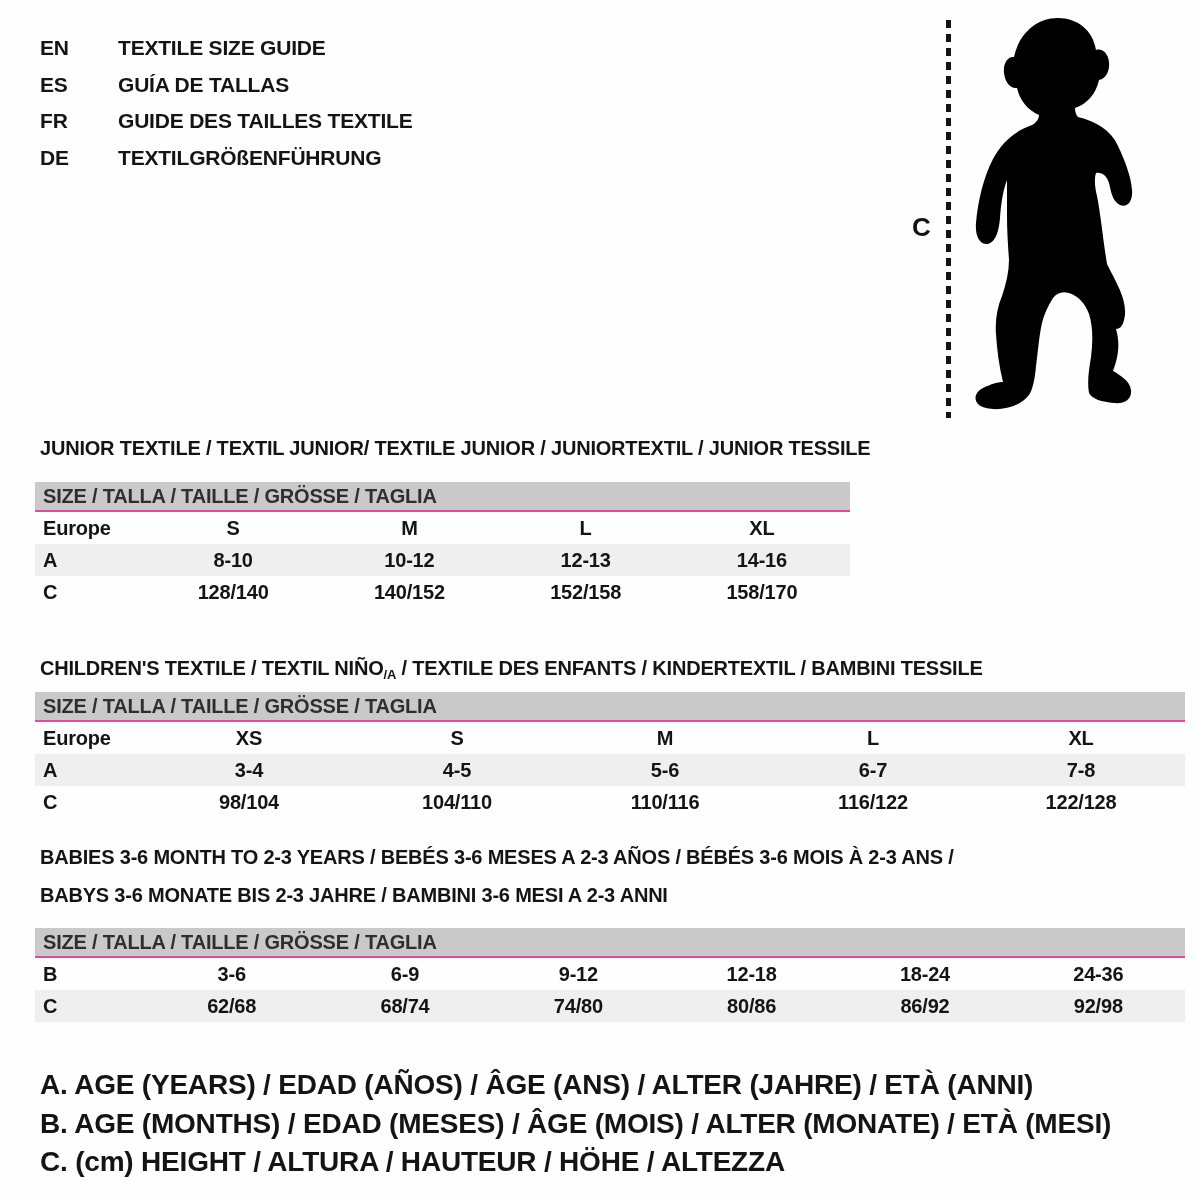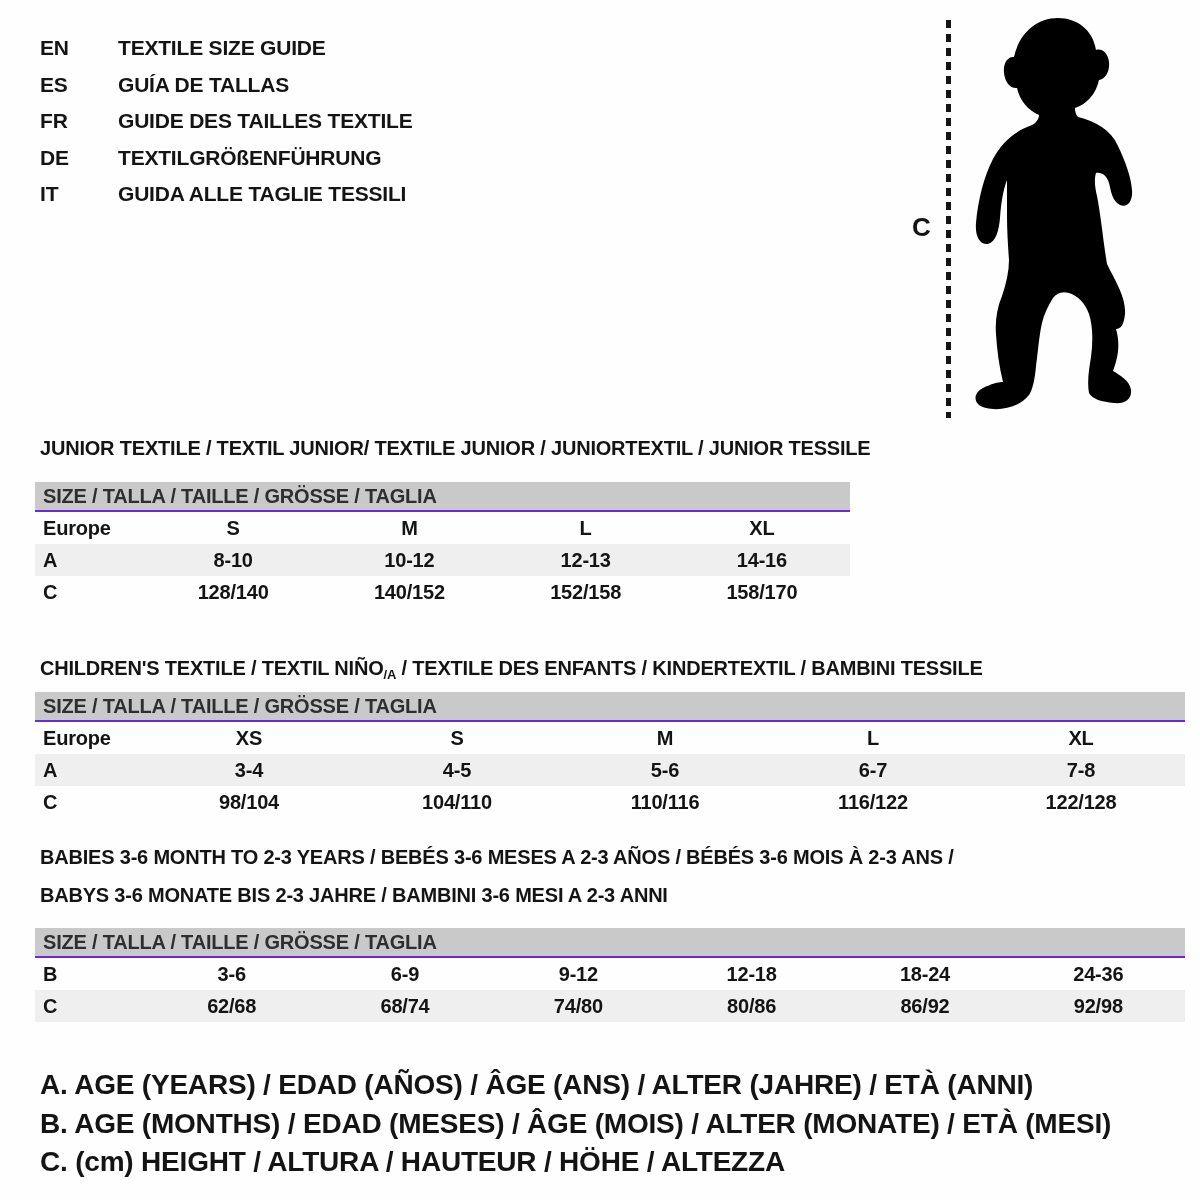--- a/index.html
+++ b/index.html
@@ -19,21 +19,21 @@
   }
   .measure-label{position:absolute;left:912px;top:212px;font-size:26px;}
   .sil-svg{position:absolute;left:965px;top:16px;}
   
   .section-heading{position:absolute;left:40px;font-size:20px;white-space:nowrap;}
   .sub-sz{font-size:13px;vertical-align:-4px;}
   .table{position:absolute;left:35px;}
   .w-junior{width:815px;}
   .w-wide{width:1150px;}
   .band{
-    height:30px;background:#c9c9c9;border-bottom:2px solid #6d28d9;box-sizing:border-box;
+    height:30px;background:#c9c9c9;border-bottom:2px solid #ec4899;box-sizing:border-box;
     display:flex;align-items:center;padding-left:8px;font-size:20px;color:#2e2e2e;
   }
   .trow{display:flex;height:32px;align-items:center;font-size:20px;justify-content:space-between;}
   .trow.shaded{background:#efefef;}
   .trow .lbl{width:110px;padding-left:8px;box-sizing:border-box;}
   .trow .val{flex:1;text-align:center;}
   
   .legend{position:absolute;left:40px;top:1066px;font-size:28px;line-height:38.5px;}
 </style>
 </head>
@@ -50,24 +50,20 @@
       <span class="code">ES</span>
       <span class="title">GUÍA DE TALLAS</span>
     </div>
     <div class="lang-row">
       <span class="code">FR</span>
       <span class="title">GUIDE DES TAILLES TEXTILE</span>
     </div>
     <div class="lang-row">
       <span class="code">DE</span>
       <span class="title">TEXTILGRÖßENFÜHRUNG</span>
-    </div>
-    <div class="lang-row">
-      <span class="code">IT</span>
-      <span class="title">GUIDA ALLE TAGLIE TESSILI</span>
     </div>
   </div>
 
   <div class="measure-line"></div>
   <div class="measure-label">C</div>
   <svg class="sil-svg" width="175" height="398" viewBox="0 0 175 398" aria-hidden="true">
     <path fill="#000000" d="
       M93,2
       C112,2 128,14 131,34
       C136,32 143,36 144,46

